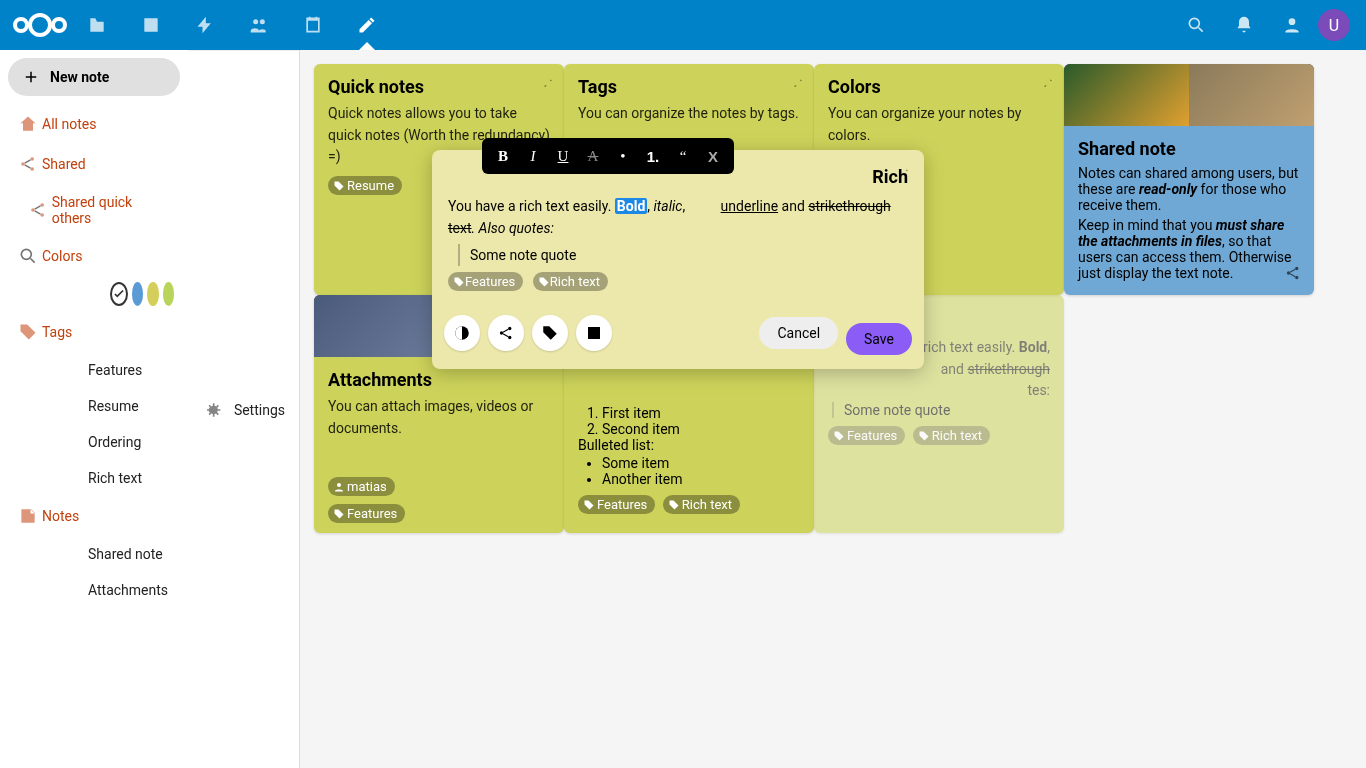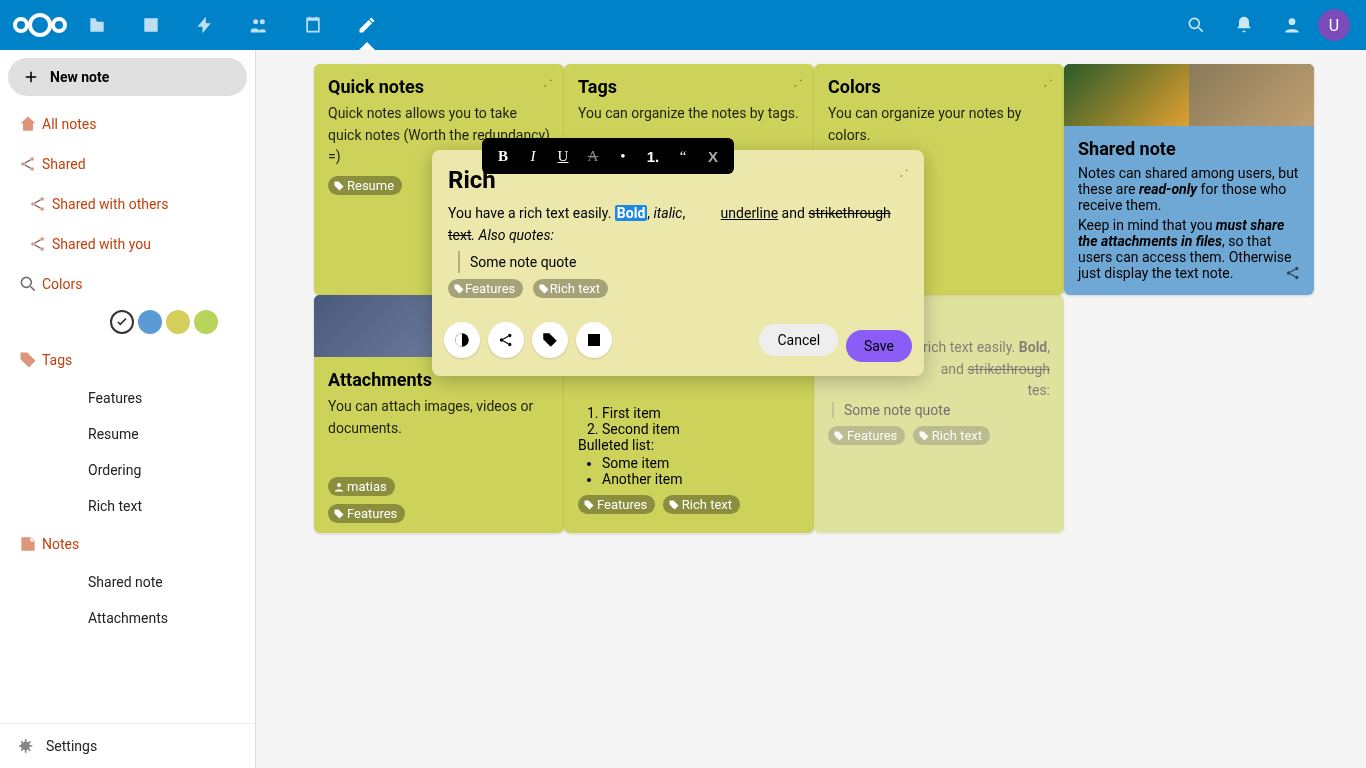--- a/index.html
+++ b/index.html
@@ -11,21 +11,21 @@
 .logo svg { fill: #fff; }
 .nav-icons { display: flex; gap: 0; }
 .nav-item { width: 54px; height: 50px; display: flex; align-items: center; justify-content: center; cursor: pointer; position: relative; opacity: 0.75; }
 .nav-item.active { opacity: 1; }
 .nav-item.active::after { content: ''; position: absolute; bottom: 0; left: 50%; transform: translateX(-50%); width: 0; height: 0; border-left: 8px solid transparent; border-right: 8px solid transparent; border-bottom: 8px solid #fff; }
 .topbar-right { margin-left: auto; display: flex; align-items: center; gap: 4px; }
 .topbar-icon { width: 44px; height: 50px; display: flex; align-items: center; justify-content: center; cursor: pointer; opacity: 0.8; }
 .avatar { width: 32px; height: 32px; border-radius: 50%; background: #7b4bba; color: #fff; display: flex; align-items: center; justify-content: center; font-size: 16px; margin-right: 6px; cursor: pointer; }
 
 
-.sidebar { position: absolute; top: 50px; left: 0; width: 256px; height: calc(100% - 50px); background: #fff; border-right: 1px solid #ddd; display: flex; flex-direction: column; }
+.sidebar { position: absolute; top: 50px; left: 0; width: 300px; height: calc(100% - 50px); background: #fff; border-right: 1px solid #ddd; display: flex; flex-direction: row; }
 .sidebar-scroll { flex: 1; overflow-y: auto; }
 .new-note { margin: 8px; display: flex; align-items: center; background: #e0e0e0; border-radius: 22px; padding: 10px 14px; cursor: pointer; font-weight: 700; font-size: 14px; }
 .new-note svg { margin-right: 10px; }
 .side-item { display: flex; align-items: center; padding: 10px 14px; cursor: pointer; color: #c2410c; }
 .side-item .icon { width: 28px; display: flex; justify-content: center; opacity: 0.55; }
 .side-sub { padding-left: 52px; }
 .side-sub .icon { width: 28px; margin-left: -28px; display:flex; justify-content:center; opacity:0.55;}
 .side-sub-plain { padding: 10px 14px 10px 88px; cursor: pointer; color: #222; }
 .color-row { display: flex; gap: 4px; padding: 6px 14px 6px 110px; }
 .color-swatch { width: 24px; height: 24px; border-radius: 50%; cursor: pointer; display: flex; align-items: center; justify-content: center; }
@@ -53,21 +53,21 @@
 .card .quote { border-left: 2px solid rgba(0,0,0,0.25); padding-left: 10px; margin-left: 4px; }
 .card.ghost { opacity: 0.55; }
 .shared-body em { font-style: italic; font-weight:700; }
 .shared-body p { margin-bottom: 4px; }
 
 
 .editor { position: absolute; top: 150px; left: 432px; width: 492px; background: #ece8ab; border-radius: 8px; box-shadow: 0 4px 20px rgba(0,0,0,0.25); z-index: 50; }
 .toolbar { position: absolute; top: -12px; left: 50px; background: #000; color: #fff; border-radius: 6px; display: flex; align-items: center; height: 36px; padding: 0 6px; }
 .tbtn { width: 30px; height: 36px; display: flex; align-items: center; justify-content: center; font-size: 15px; cursor: pointer; font-family: Georgia, serif; }
 .editor-inner { padding: 16px 16px 12px; }
-.editor-title { font-weight: 700; font-size: 24px; }
+.editor-title { font-weight: 700; font-size: 18px; text-align: right; }
 .editor-body { margin-top: 8px; font-size: 14px; line-height: 1.6; }
 .editor-body .hl { background: #1e88e5; color: #fff; padding: 0 2px; border-radius: 2px; font-weight: 700; }
 .editor-body em { font-style: italic; }
 .editor-body u { text-decoration: underline; padding-left: 32px; }
 .editor-body s { text-decoration: line-through; }
 .editor-body .qline { border-left: 2px solid rgba(0,0,0,0.25); padding-left: 10px; margin: 4px 0 6px 10px; }
 .editor-tags { margin-top: 6px; }
 .etag { display: inline-flex; align-items: center; background: rgba(0,0,0,0.3); color: #fff; border-radius: 10px; padding: 2px 8px 2px 5px; font-size: 13px; margin-right: 6px; }
 .editor-footer { display: flex; align-items: center; padding: 8px 12px 14px; gap: 8px; }
 .round-btn { width: 36px; height: 36px; border-radius: 50%; background: #fff; display: flex; align-items: center; justify-content: center; cursor: pointer; box-shadow: 0 1px 2px rgba(0,0,0,0.15); }
@@ -174,32 +174,21 @@
     </div>
     <div class="side-item side-sub">
       <span class="icon">
           <svg class="icon-svg" viewBox="0 0 24 24">
             <circle cx="6" cy="12" r="2.2"></circle>
             <circle cx="17" cy="6" r="2.2"></circle>
             <circle cx="17" cy="18" r="2.2"></circle>
             <path d="M8 11l7-4M8 13l7 4" stroke="#000" stroke-width="1.5" fill="none"></path>
           </svg>
         </span>
-      <span>Shared with others</span>
-    </div>
-    <div class="side-item side-sub">
-      <span class="icon">
-          <svg class="icon-svg" viewBox="0 0 24 24">
-            <circle cx="6" cy="12" r="2.2"></circle>
-            <circle cx="17" cy="6" r="2.2"></circle>
-            <circle cx="17" cy="18" r="2.2"></circle>
-            <path d="M8 11l7-4M8 13l7 4" stroke="#000" stroke-width="1.5" fill="none"></path>
-          </svg>
-        </span>
-      <span>Shared with you</span>
+      <span>Shared quick others</span>
     </div>
     <div class="side-item">
       <span class="icon">
           <svg class="icon-svg" viewBox="0 0 24 24">
             <circle cx="10" cy="10" r="6" fill="none" stroke="#000" stroke-width="2"></circle>
             <path d="M15 15l5 5" stroke="#000" stroke-width="2"></path>
           </svg>
         </span>
       <span>Colors</span>
     </div>

